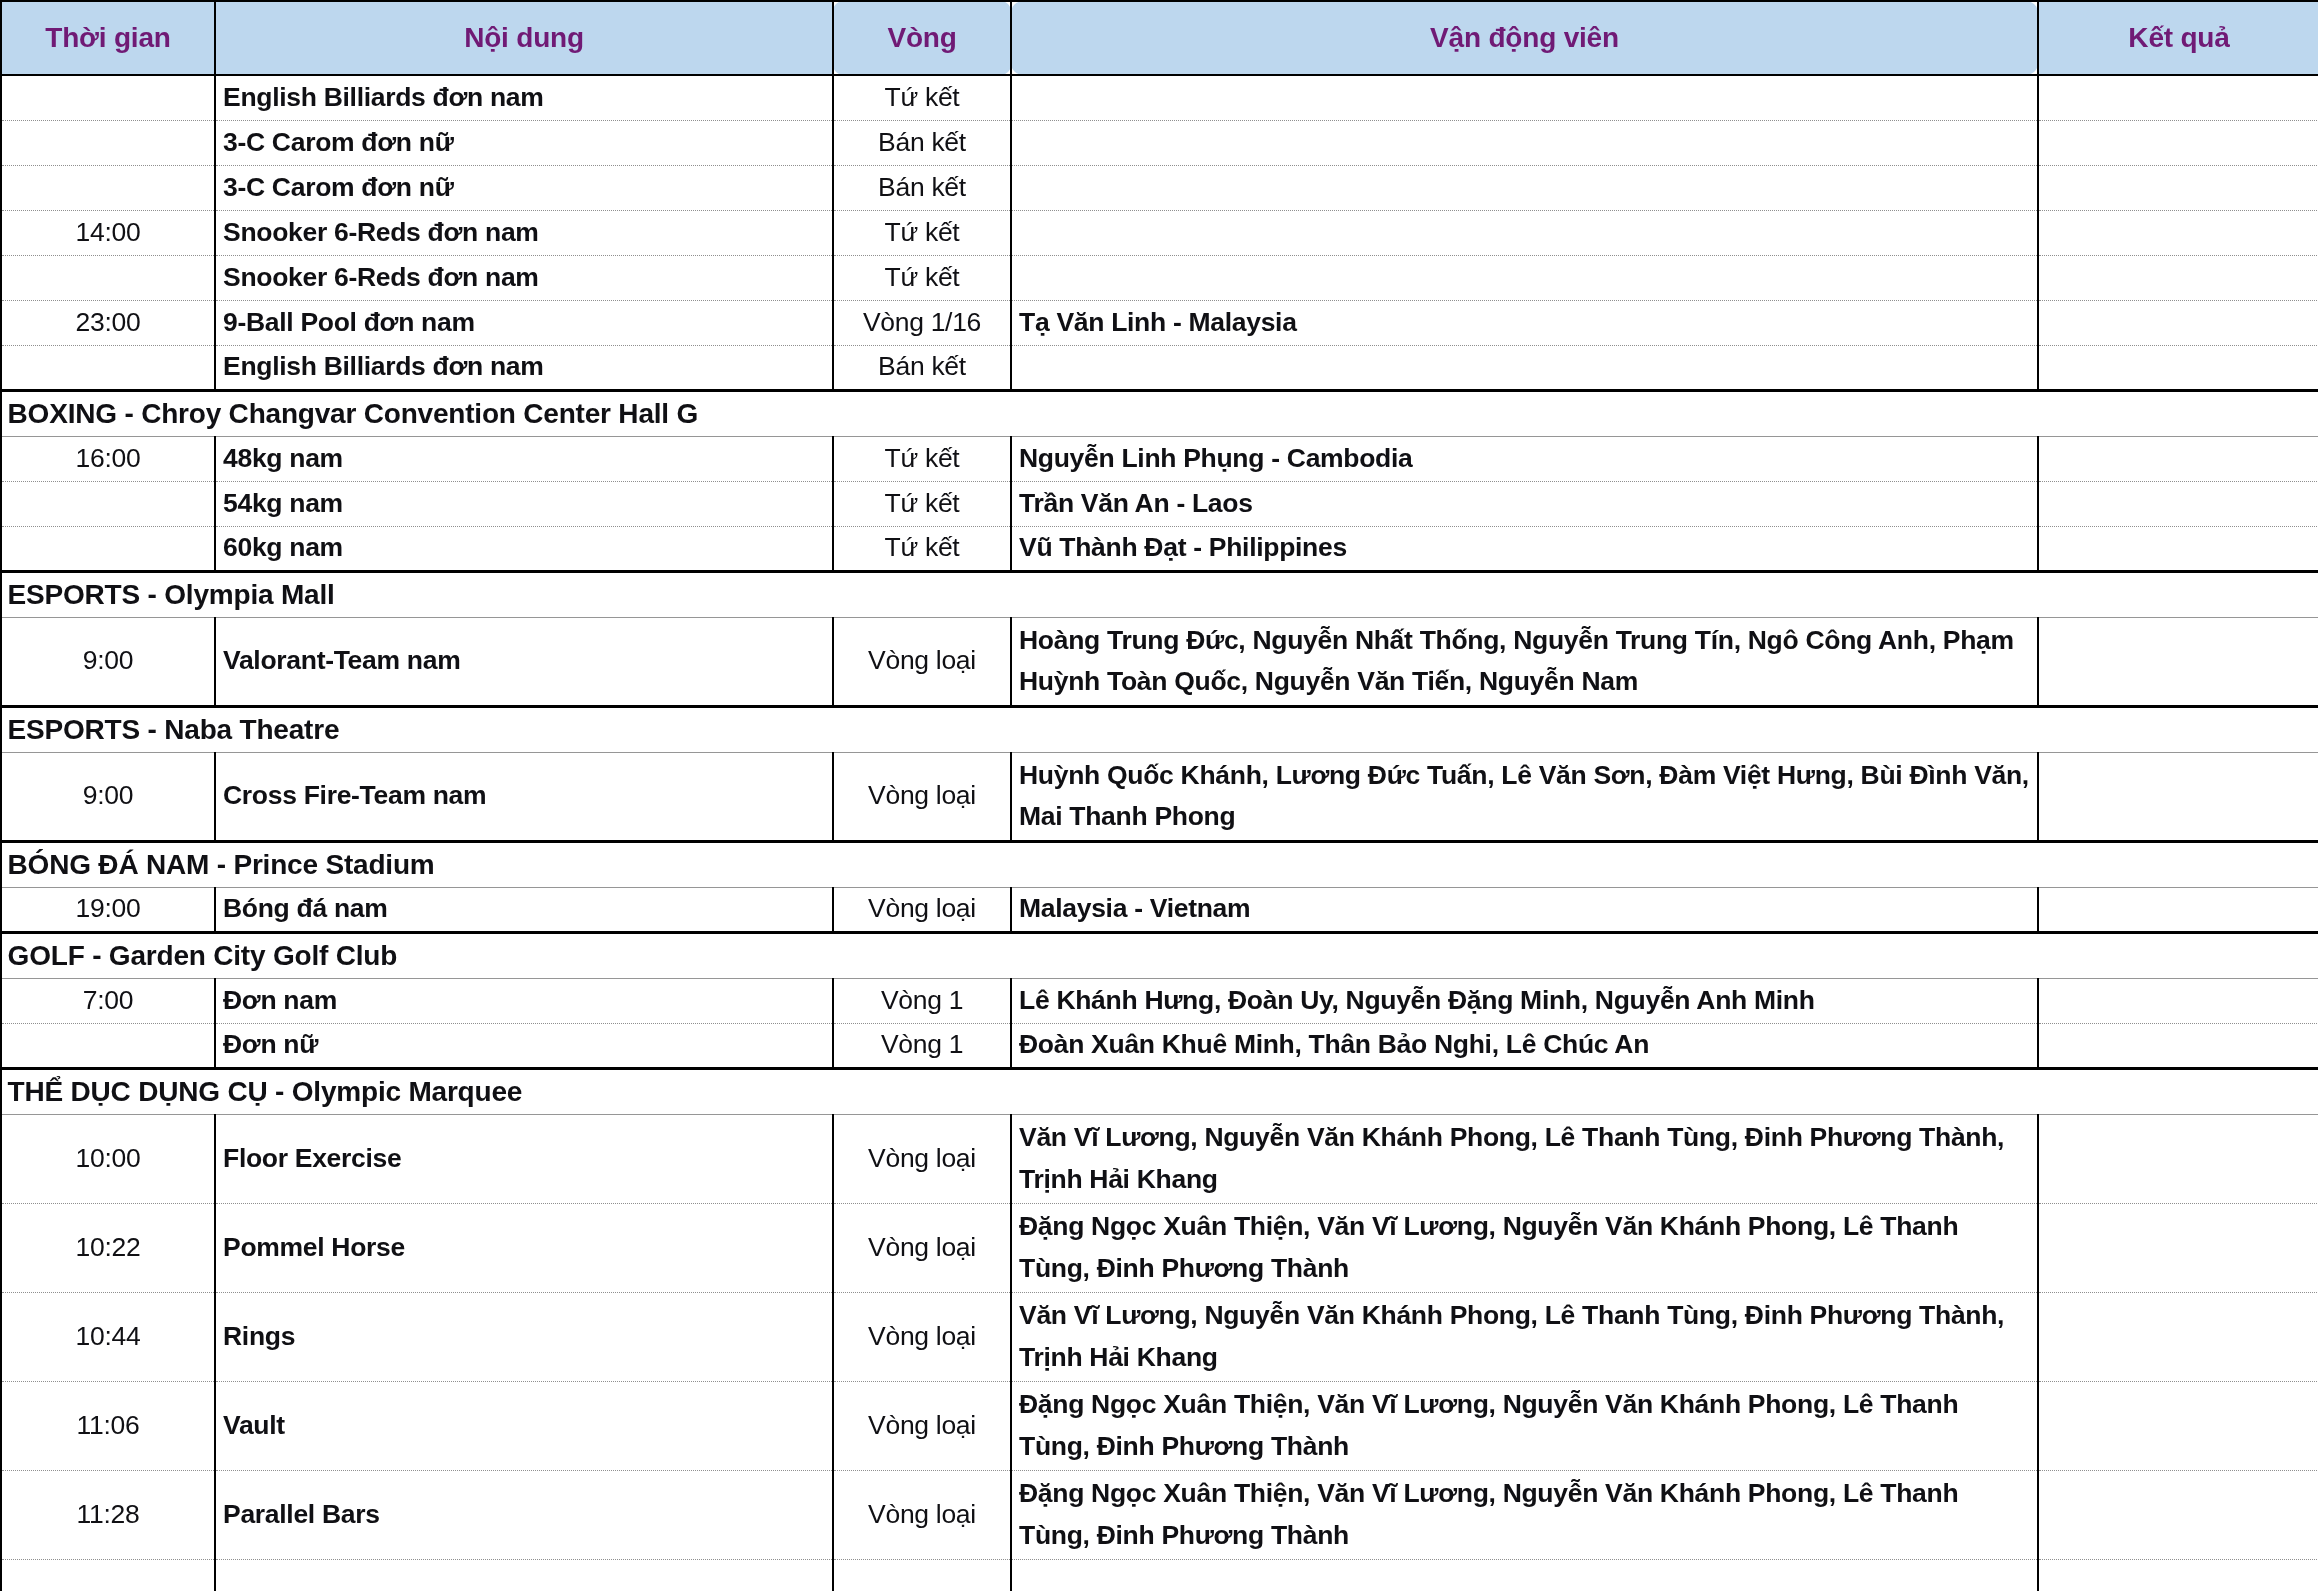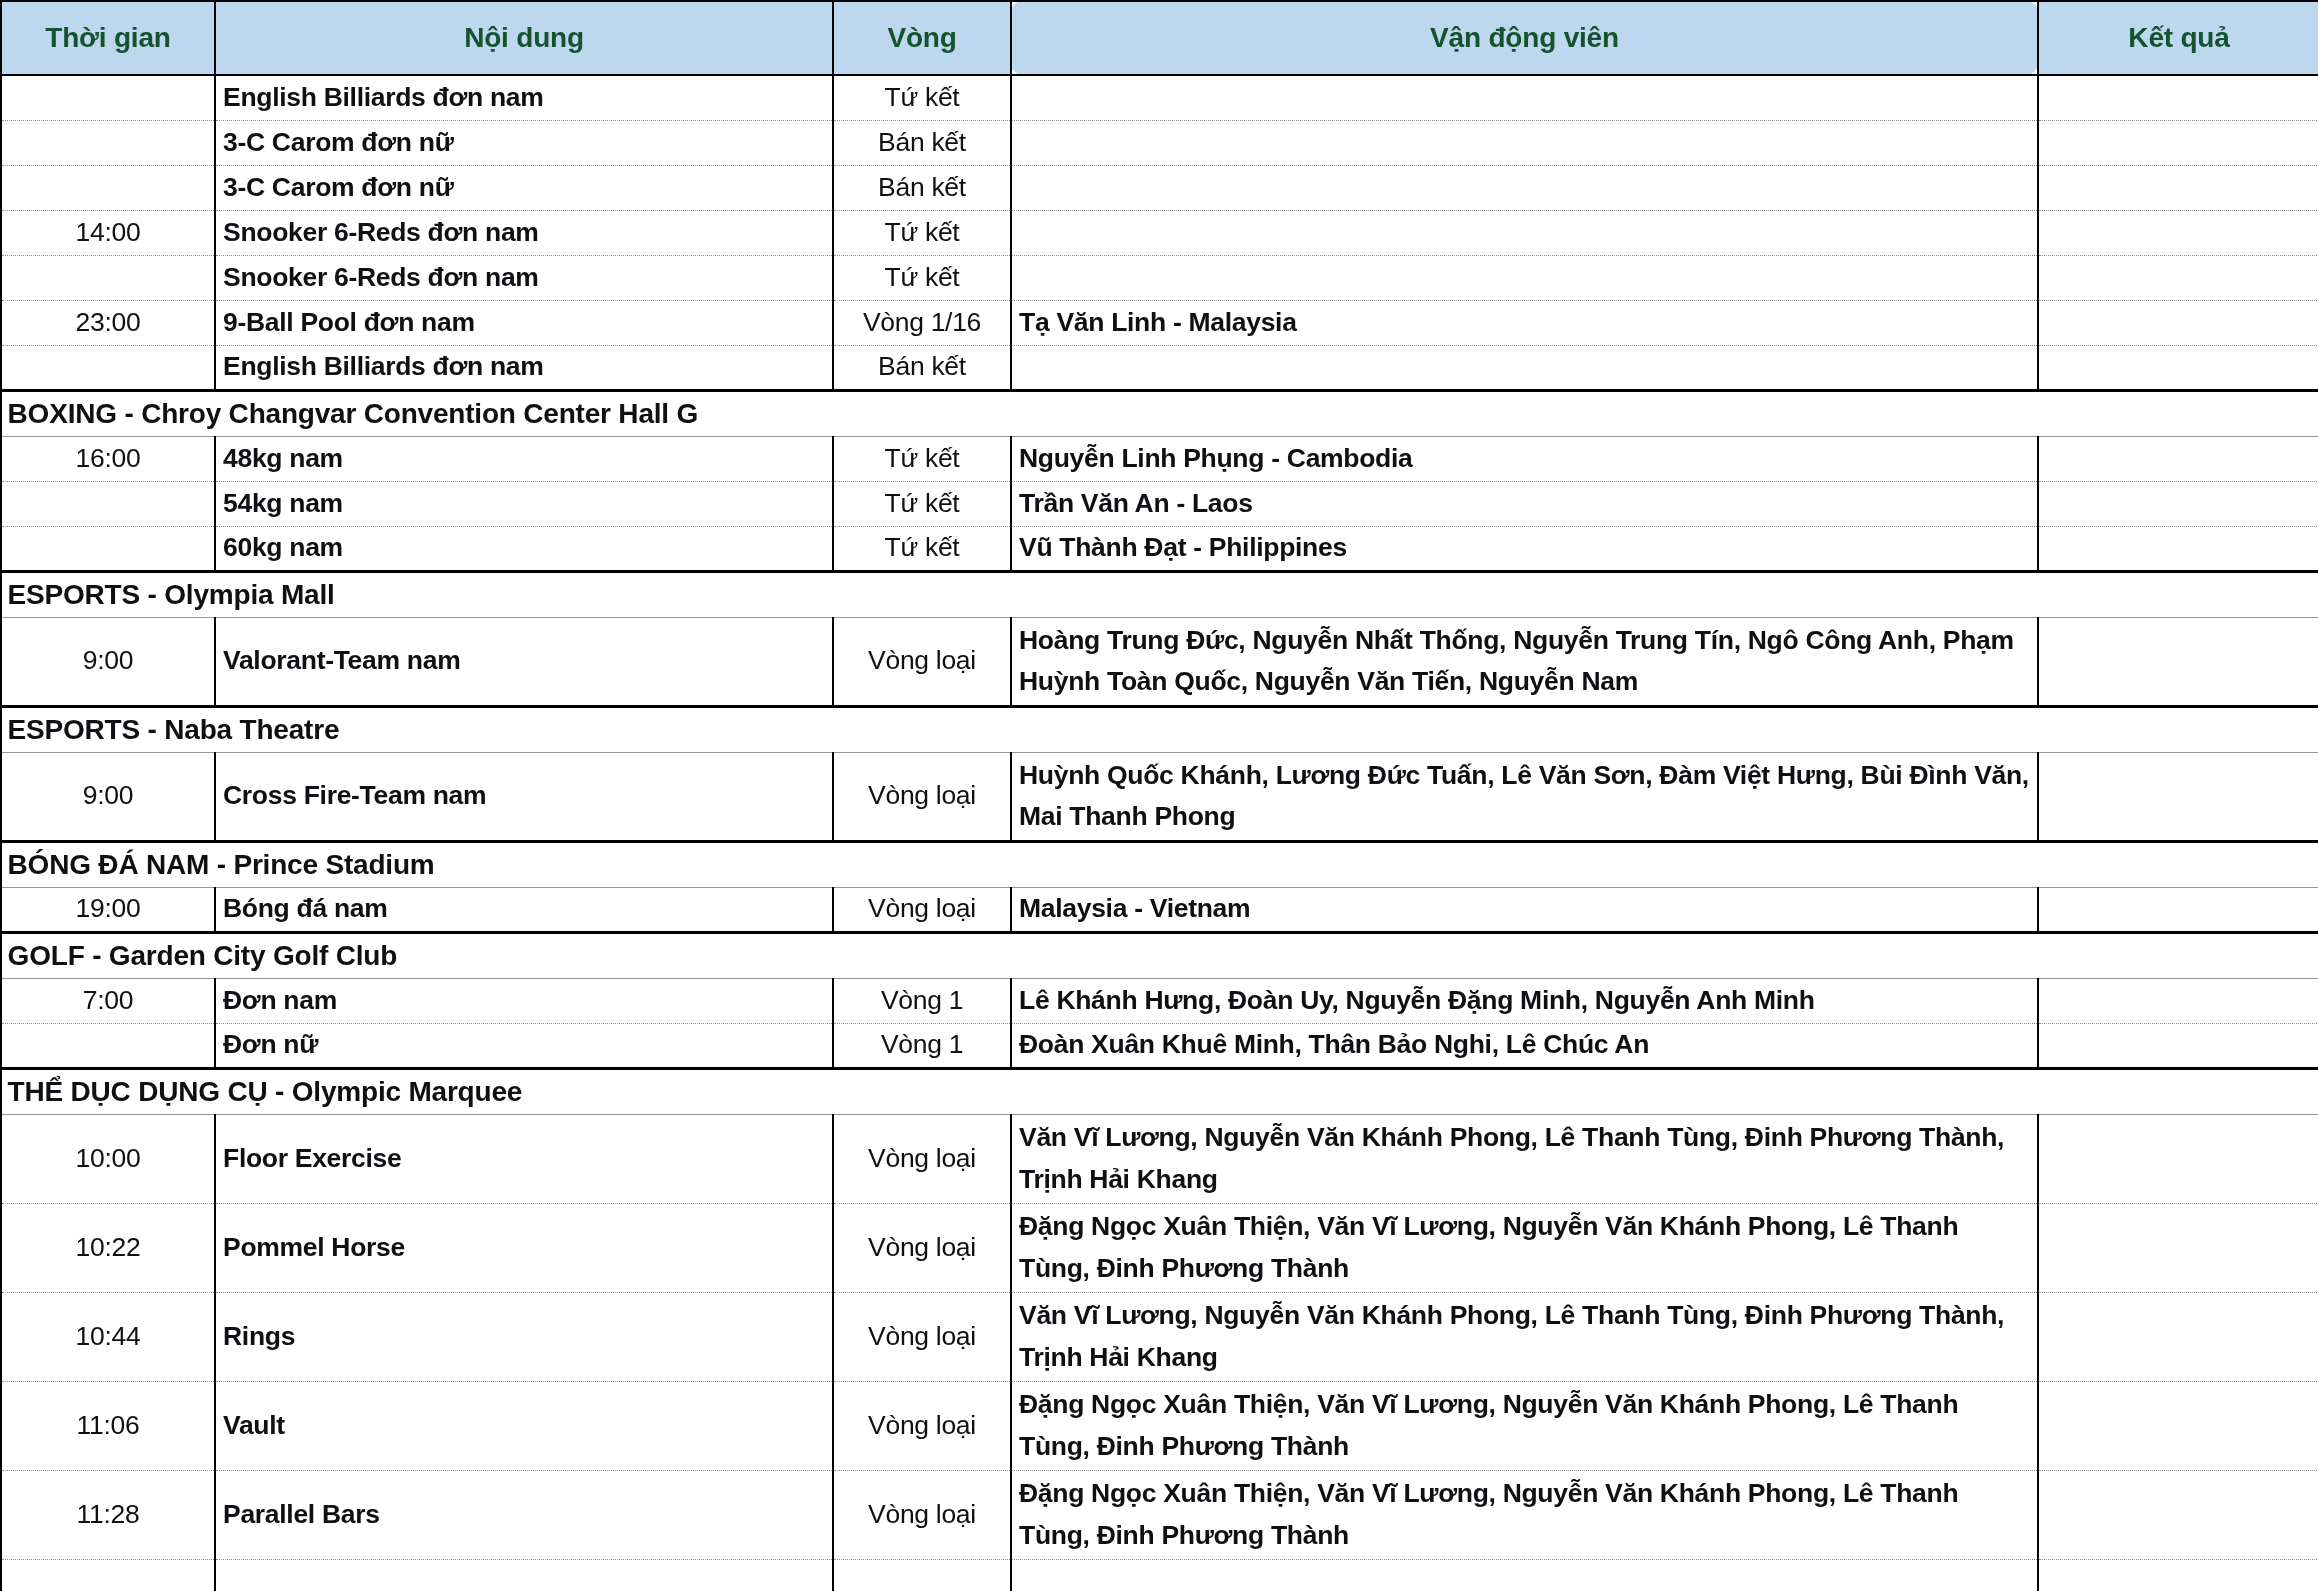--- a/index.html
+++ b/index.html
@@ -6,21 +6,21 @@
   body{
     width:2319px;height:1591px;overflow:hidden;background:#fff;
     font-family:"Liberation Sans","DejaVu Sans",sans-serif;color:#101014;
   }
   table#sched{
     border-collapse:collapse;table-layout:fixed;width:2319px;
     border:2.1px solid #000;
   }
   th{
     border:2.1px solid #000;
-    font-size:28px;font-weight:bold;color:#14532d;
+    font-size:28px;font-weight:bold;color:#701a75;
     height:70px;text-align:center;vertical-align:middle;
     letter-spacing:-0.2px;
   }
   td{
     font-size:26.5px;letter-spacing:-0.3px;vertical-align:middle;
     overflow:hidden;white-space:normal;
   }
   tr.r-event td{
     border-left:2.1px solid #000;border-right:2.1px solid #000;
     border-top:1.4px dotted #8f8f8f;border-bottom:1.4px dotted #8f8f8f;
@@ -48,21 +48,21 @@
     <col style="width: 214px;">
       <col style="width: 618px;">
       <col style="width: 178px;">
       <col style="width: 1027px;">
       <col style="width: 282px;">
   </colgroup>
   <thead>
     <tr>
       <th style="background: rgb(189, 215, 238);">Thời gian</th>
       <th style="background: rgb(189, 215, 238);">Nội dung</th>
-      <th style="background: rgb(189, 215, 238);">Vòng</th>
+      <th style="background: rgb(189, 215, 238); border-radius: 10px;">Vòng</th>
       <th style="background: rgb(189, 215, 238); border-radius: 12px;">Vận động viên</th>
       <th style="background: rgb(189, 215, 238);">Kết quả</th>
     </tr>
   </thead>
   <tbody>
       <tr class="r-event">
         <td class="c0"></td>
         <td class="c1">English Billiards đơn nam</td>
         <td class="c2">Tứ kết</td>
         <td class="c3"></td>

